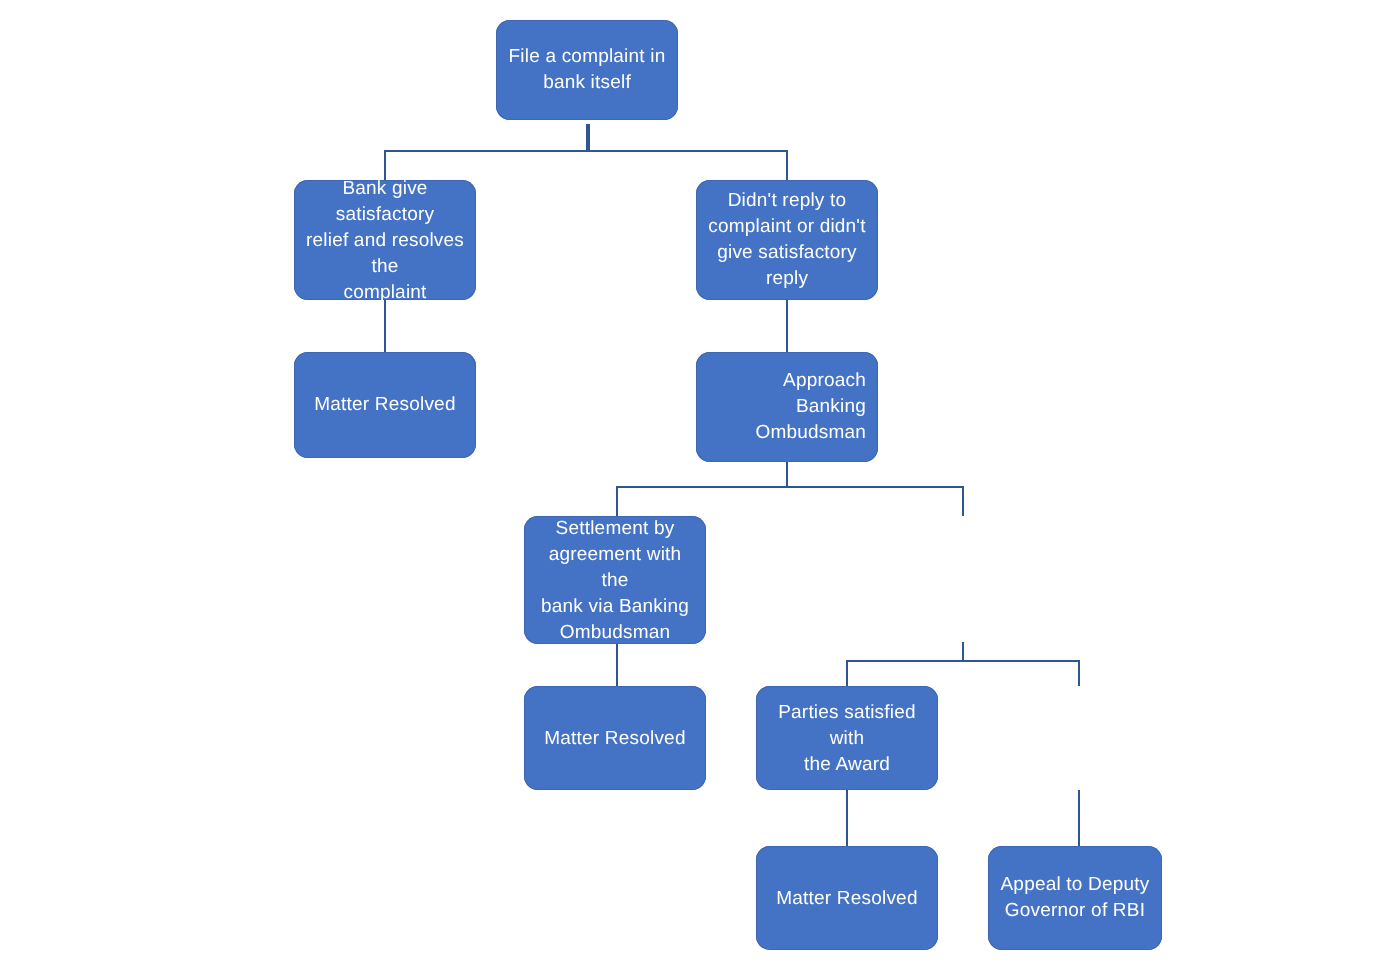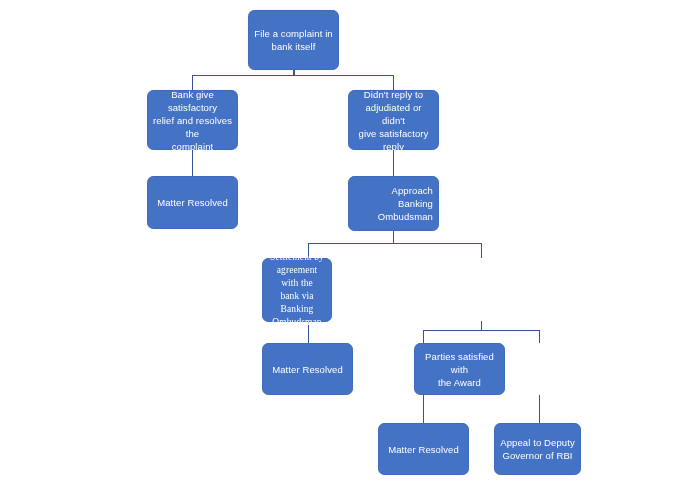--- a/index.html
+++ b/index.html
@@ -69,59 +69,59 @@
 
   <div class="conn v" style="left:481px; top:321px; height:10px;"></div>
   <div class="conn h" style="left:423px; top:330px; width:117px;"></div>
   <div class="conn v" style="left:423px; top:330px; height:13px;"></div>
   <div class="conn v" style="left:539px; top:330px; height:13px;"></div>
 
   <div class="conn v" style="left:423px; top:395px; height:28px;"></div>
 
   <div class="conn v" style="left:539px; top:395px; height:28px;"></div>
 
-  <div class="node" style="left:248px; top:10px; width:91px; height:60px;">
+  <div class="node" style="left:248px; top:10px; width:91px; height:50px;">
     <span class="node-label">File a complaint in
 bank itself</span>
   </div>
 
   <div class="node" style="left:147px; top:90px; width:91px; height:60px;">
     <span class="node-label">Bank give satisfactory
 relief and resolves the
 complaint</span>
   </div>
 
   <div class="node" style="left:348px; top:90px; width:91px; height:60px;">
     <span class="node-label">Didn't reply to
-adjudiated or didn't
+complaint or didn't
 give satisfactory reply</span>
   </div>
 
   <div class="node" style="left:147px; top:176px; width:91px; height:53px;">
     <span class="node-label">Matter Resolved</span>
   </div>
 
   <div class="node" style="left:348px; top:176px; width:91px; height:55px;text-align:right;">
     <span class="node-label">Approach Banking
 Ombudsman</span>
   </div>
 
-  <div class="node" style="left:262px; top:258px; width:70px; height:64px;font-family:Liberation Serif, serif;">
+  <div class="node" style="left:262px; top:258px; width:91px; height:64px;">
     <span class="node-label">Settlement by
 agreement with the
 bank via Banking
 Ombudsman</span>
   </div>
 
 
   <div class="node" style="left:262px; top:343px; width:91px; height:52px;">
     <span class="node-label">Matter Resolved</span>
   </div>
 
-  <div class="node" style="left:378px; top:343px; width:91px; height:52px;margin-left:36px;">
+  <div class="node" style="left:378px; top:343px; width:91px; height:52px;">
     <span class="node-label">Parties satisfied with
 the Award</span>
   </div>
 
 
   <div class="node" style="left:378px; top:423px; width:91px; height:52px;">
     <span class="node-label">Matter Resolved</span>
   </div>
 
   <div class="node" style="left:494px; top:423px; width:87px; height:52px;">

